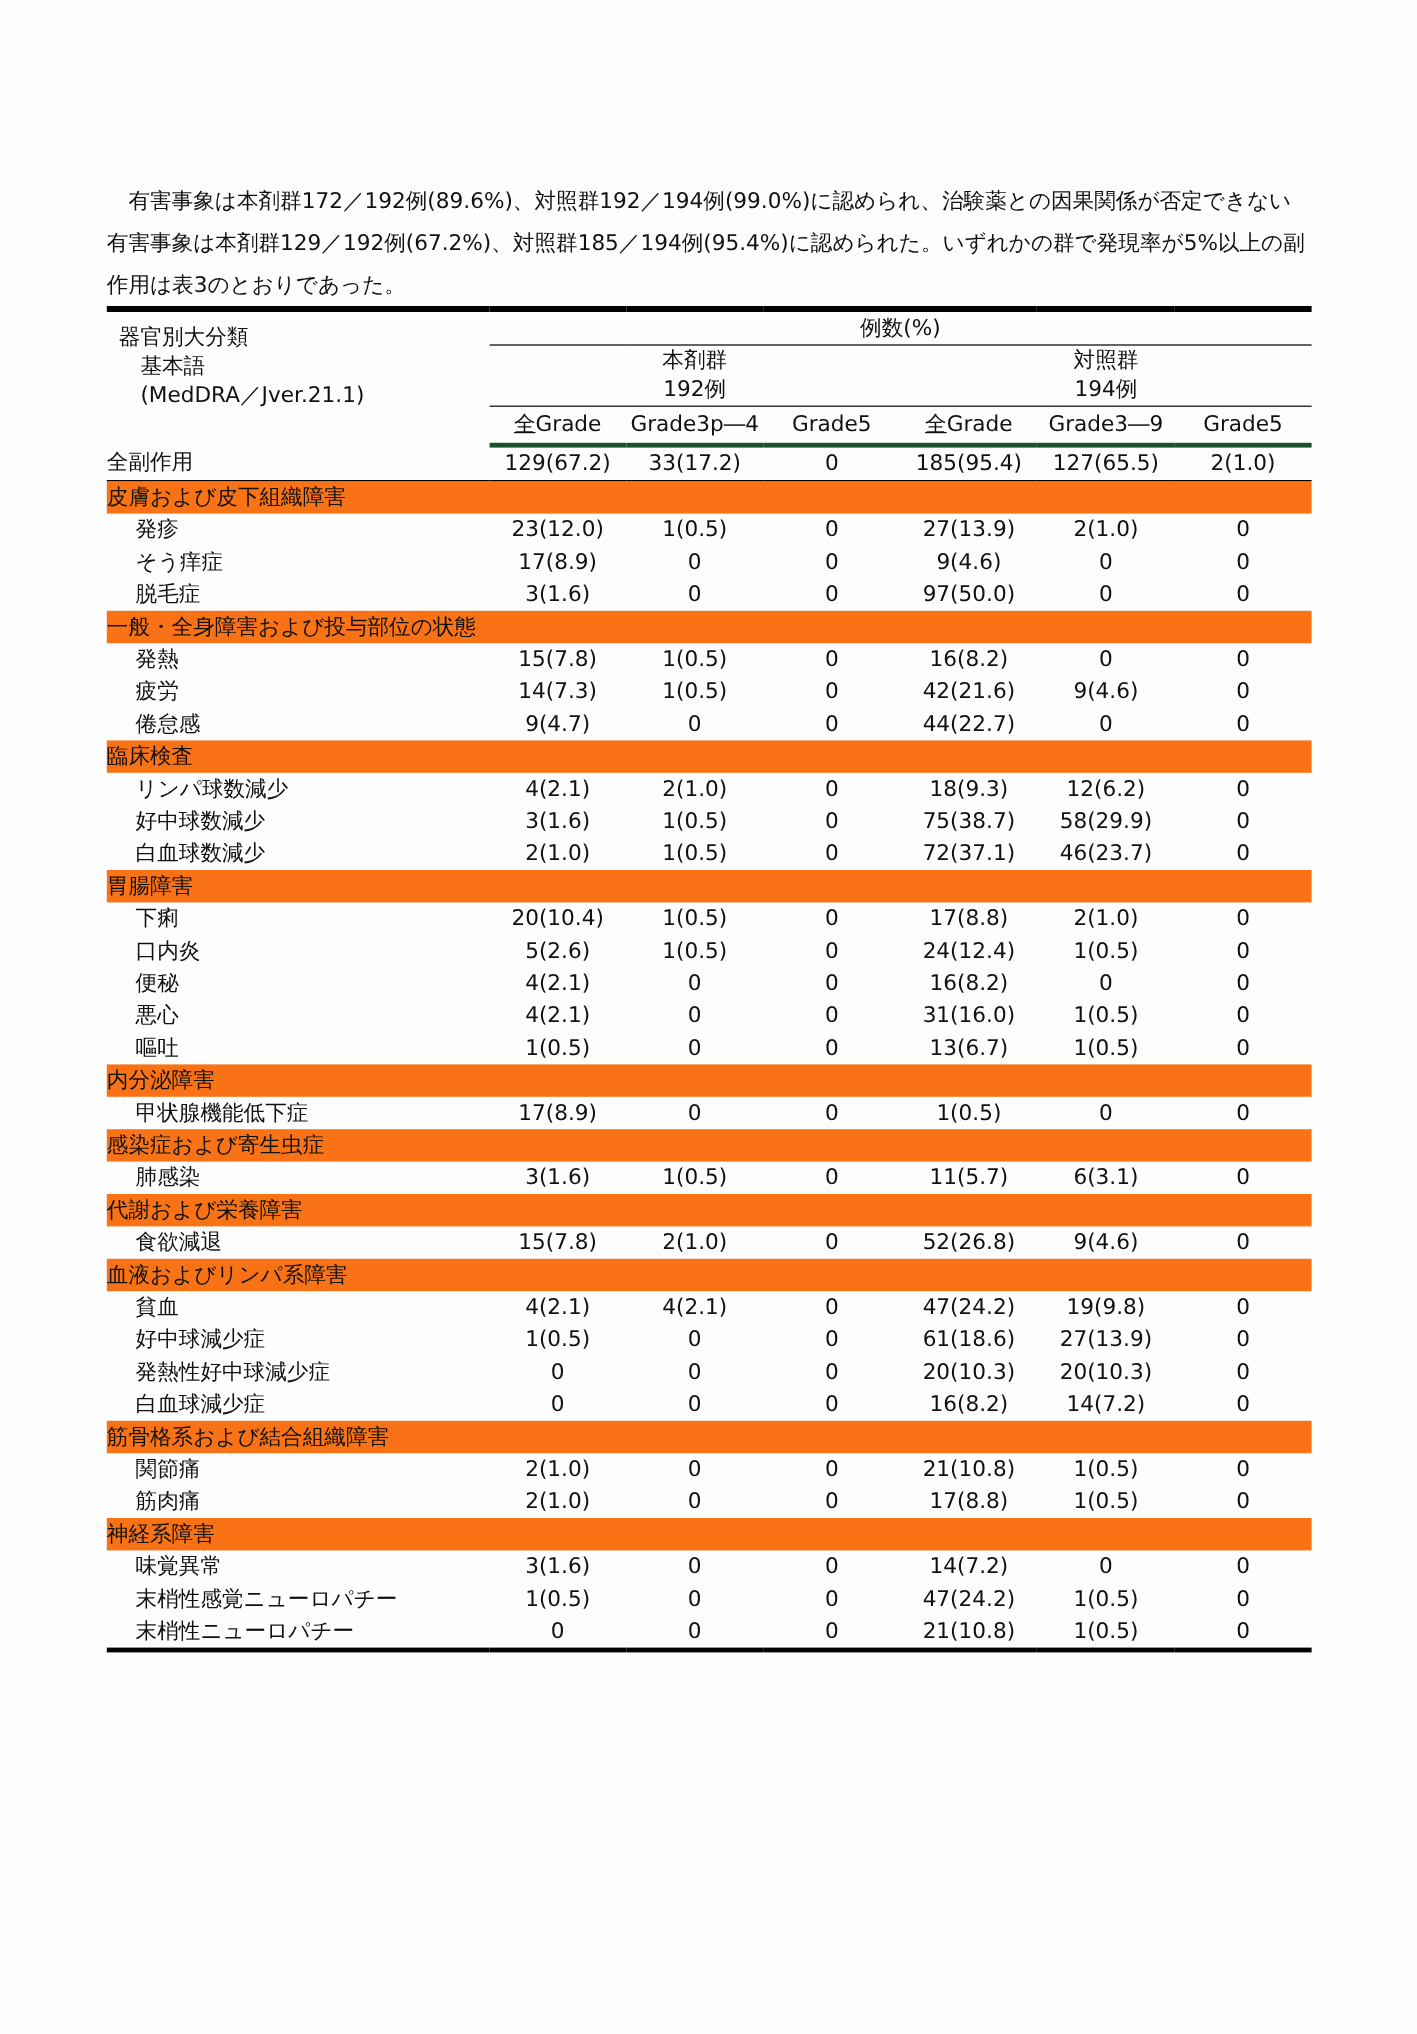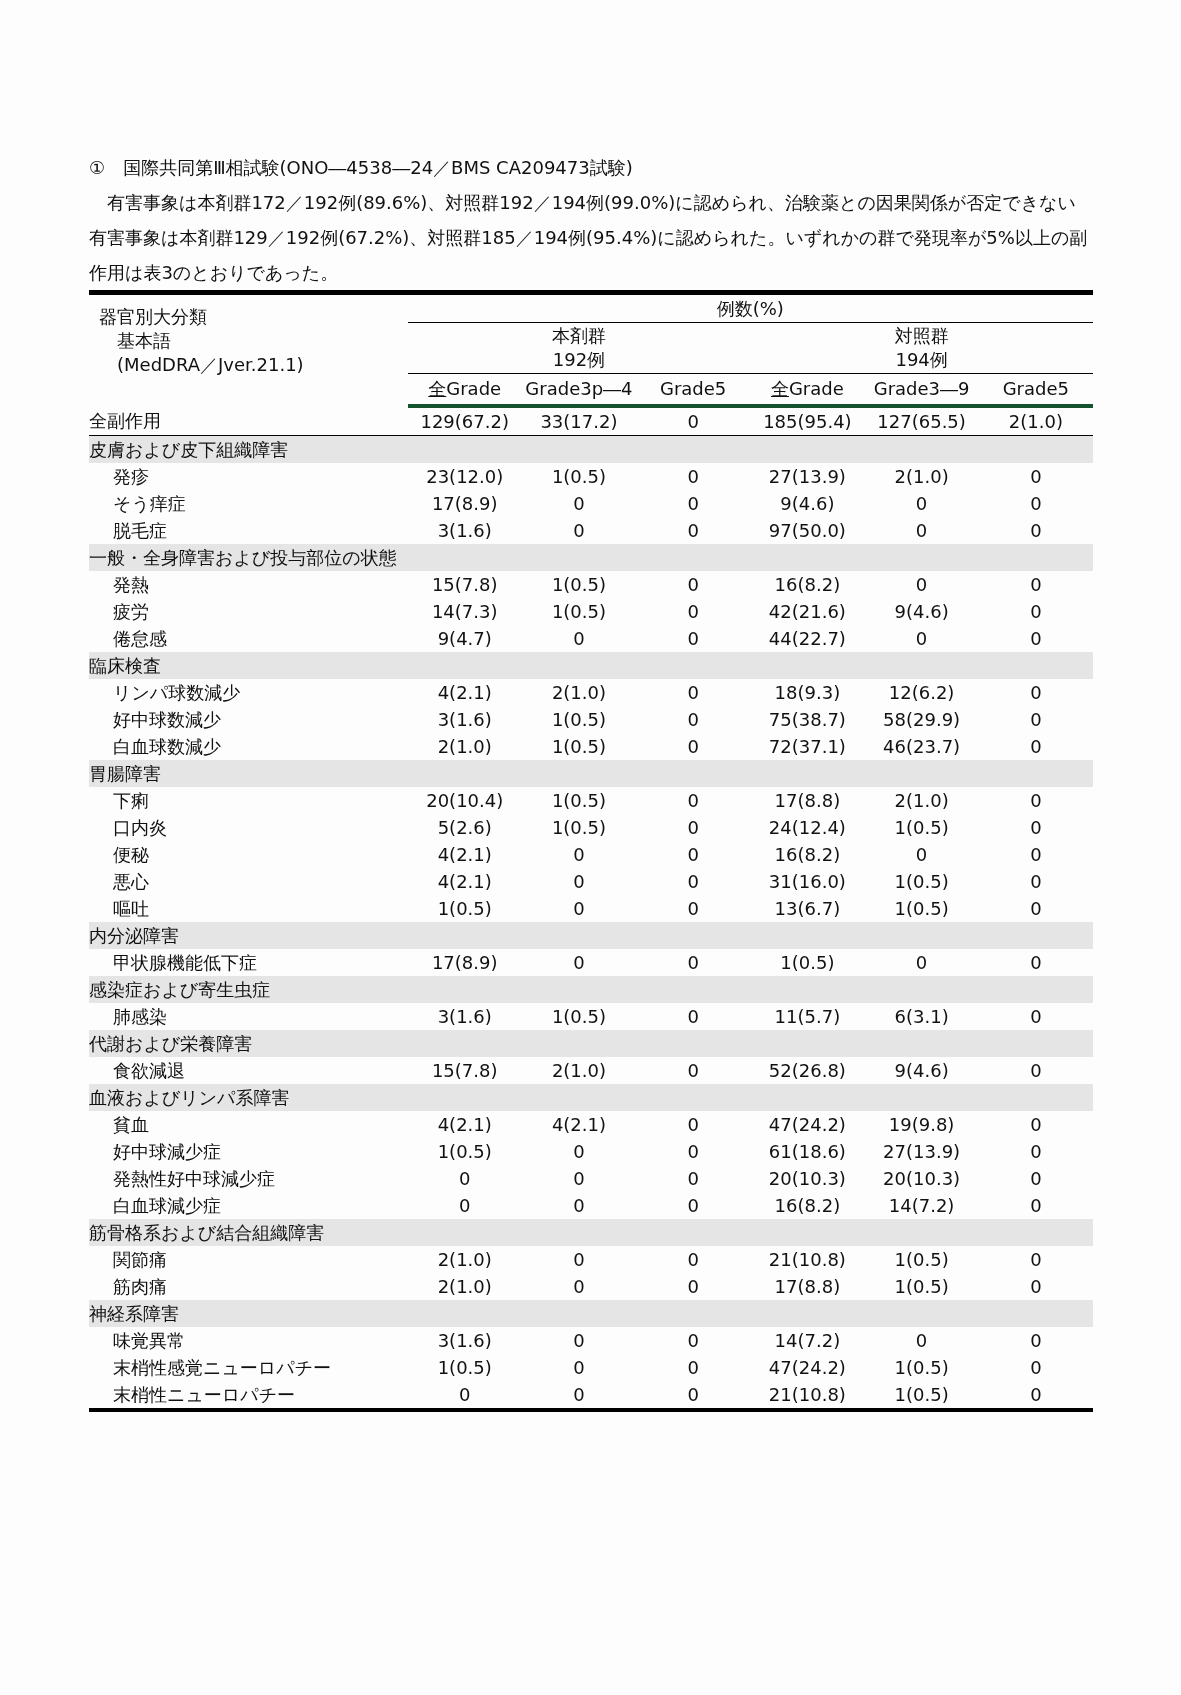--- a/index.html
+++ b/index.html
@@ -13,30 +13,29 @@
   table.t { border-top: 5px solid #000; border-bottom: 4px solid #000; }
   td, th { padding: 0; font-weight: normal; height: 27px; line-height: 27px; white-space: nowrap; }
   .num { text-align: center; }
   .c0 { width: 318px; }
   .cn { width: 114px; }
   .hdr-top td { height: 27px; }
   .bline { border-bottom: 1.5px solid #000; }
   .hdr-grp td { height: 50px; line-height: 24px; text-align: center; }
   .hdr-cols td { height: 30px; line-height: 30px; border-bottom: 4px solid #14532d; text-align: center; }
   .total td { border-bottom: 1.5px solid #000; }
-  .cat td { background: #e5e5e5; }
+  .cat td { background: #f97316; }
   .term { padding-left: 24px; }
   .u { text-decoration: underline; }
   .lefthead { vertical-align: top; padding-left: 10px; line-height: 24px; padding-top: 10px; }
 </style>
 </head>
 <body>
 
 <div class="doc">
-  <div class="line">①　国際共同第Ⅲ相試験(ONO―4538―24／BMS CA209473試験)</div>
   <div class="line para">有害事象は本剤群172／192例(89.6%)、対照群192／194例(99.0%)に認められ、治験薬との因果関係が否定できない有害事象は本剤群129／192例(67.2%)、対照群185／194例(95.4%)に認められた。いずれかの群で発現率が5%以上の副作用は表3のとおりであった。</div>
 
 
   <table class="t">
     <colgroup>
       <col class="c0">
         <col class="cn">
         <col class="cn">
         <col class="cn">
         <col class="cn">

